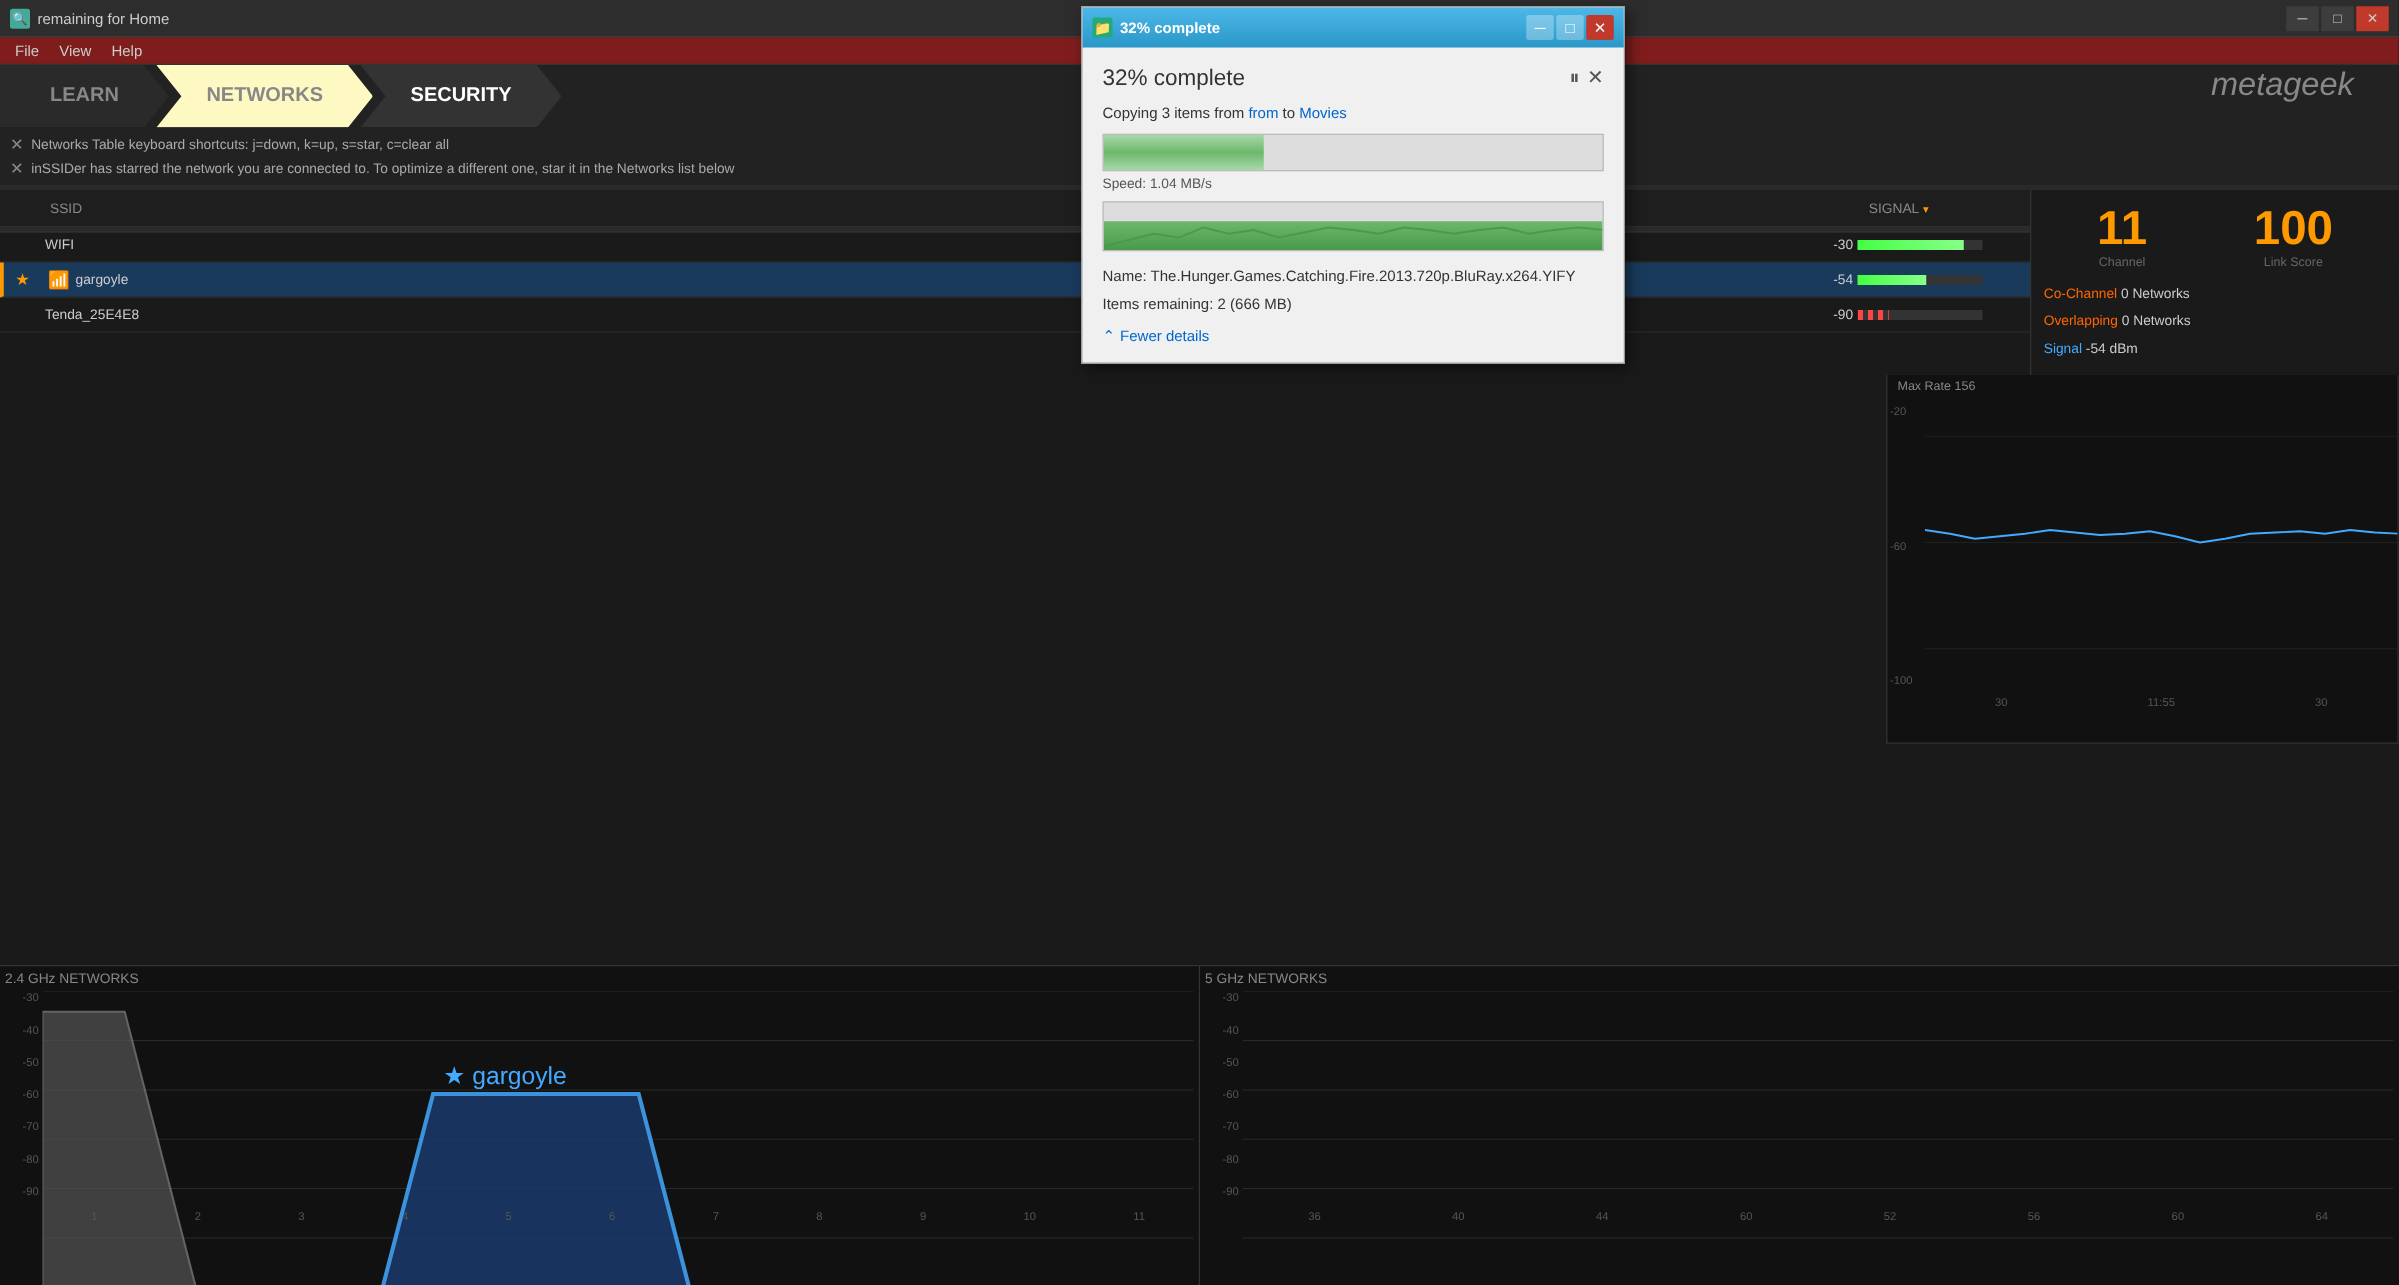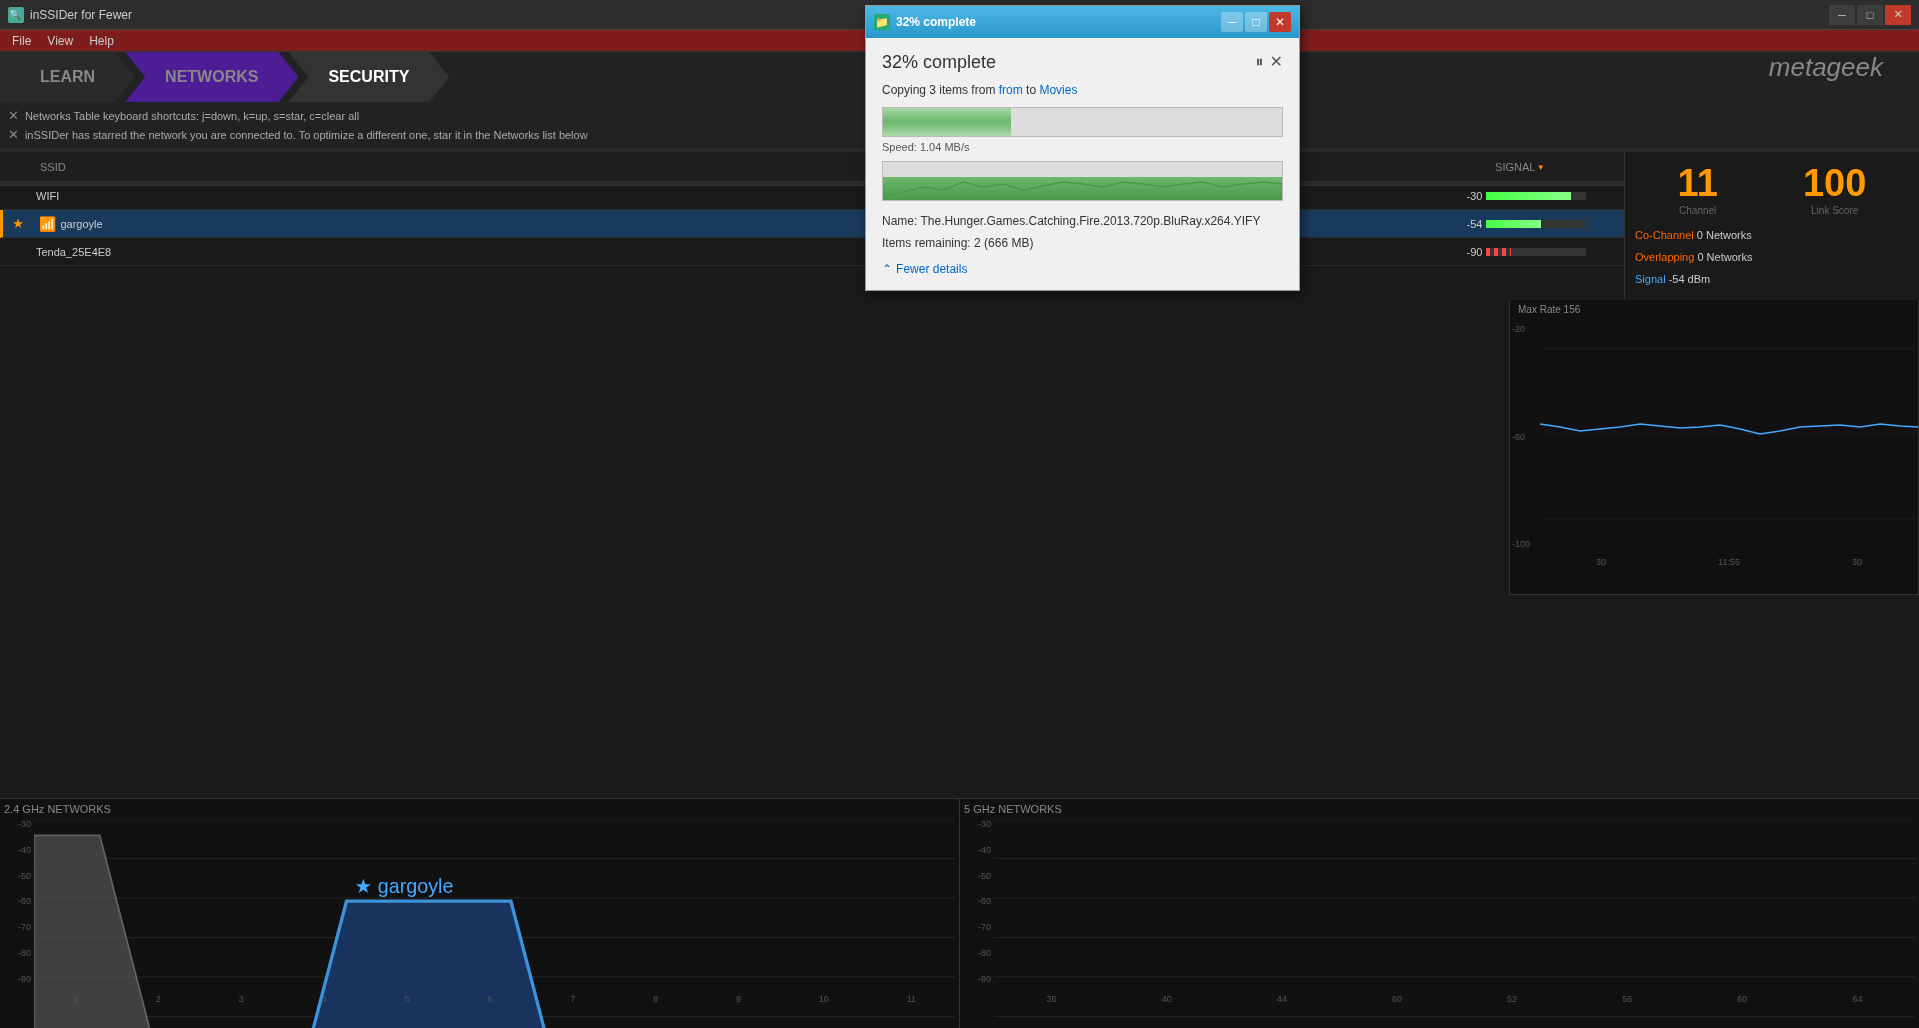--- a/index.html
+++ b/index.html
@@ -17,21 +17,21 @@
     
     .menu-bar { background: #7f1d1d; height: 22px; display: flex; align-items: center; padding: 0 4px; border-bottom: 1px solid #333; }
     .menu-item { padding: 0 8px; height: 22px; display: flex; align-items: center; color: #ccc; cursor: pointer; font-size: 12px; }
 
     
     .nav-tabs { display: flex; height: 50px; background: #222; }
     .nav-tab { display: flex; align-items: center; justify-content: center; padding: 0 40px; font-size: 16px; font-weight: bold; color: #888; cursor: pointer; position: relative; clip-path: polygon(0 0, calc(100% - 20px) 0, 100% 50%, calc(100% - 20px) 100%, 0 100%, 20px 50%); }
     .nav-tab:first-child { clip-path: polygon(0 0, calc(100% - 20px) 0, 100% 50%, calc(100% - 20px) 100%, 0 100%); }
     .nav-tab.active { background: #333; color: #fff; }
     .nav-tab-learn { background: #2a2a2a; margin-right: -10px; z-index: 1; }
-    .nav-tab-networks { background: #4c1d95; margin-right: -10px; z-index: 2; }
+    .nav-tab-networks { background: #fef9c3; margin-right: -10px; z-index: 2; }
     .nav-tab-security { background: #333; z-index: 3; color: #fff; margin-right: -10px; }
     .metageek-logo { margin-left: auto; color: #888; font-size: 26px; font-style: italic; padding-right: 36px; }
 
     
     .notifications { background: #222; padding: 4px 8px; }
     .notification { display: flex; align-items: center; gap: 6px; padding: 2px 0; color: #aaa; font-size: 11px; }
     .notif-x { color: #888; cursor: pointer; font-size: 13px; }
 
     
     .filters-row { background: #2a2a2a; height: 38px; display: flex; align-items: center; gap: 6px; padding: 0 8px; border-bottom: 1px solid #333; }
@@ -54,21 +54,21 @@
     .star-icon { color: #f90; font-size: 13px; }
     .wifi-icon { color: #4fc; font-size: 14px; }
     .signal-bar-container { width: 100px; height: 8px; background: #333; position: relative; }
     .signal-bar { height: 8px; }
     .signal-good { background: linear-gradient(90deg, #4f4, #8f8); }
     .signal-medium { background: linear-gradient(90deg, #4f4, #8f8); }
     .signal-bad { background: repeating-linear-gradient(90deg, #f44 0px, #f44 4px, transparent 4px, transparent 8px); }
     .graph-grid { stroke: #2a2a2a; stroke-width: 0.5; }
 
     
-    .bottom-charts { position: absolute; bottom: 0; left: 0; right: 0; height: 230px; display: flex; }
+    .bottom-charts { position: absolute; bottom: 0; left: 0; right: 0; height: 256px; display: flex; }
     .chart-panel { flex: 1; background: #111; border-top: 1px solid #333; padding: 4px; position: relative; }
     .chart-panel + .chart-panel { border-left: 1px solid #333; }
     .chart-title { color: #888; font-size: 11px; margin-bottom: 4px; }
     .chart-area { position: relative; width: 100%; height: 185px; }
     .chart-y-labels { position: absolute; left: 0; top: 0; bottom: 20px; display: flex; flex-direction: column; justify-content: space-between; color: #555; font-size: 9px; width: 30px; text-align: right; padding-right: 3px; }
     .chart-svg { position: absolute; left: 30px; right: 0; top: 0; bottom: 20px; }
     .chart-x-labels { position: absolute; left: 30px; right: 0; bottom: 0; display: flex; justify-content: space-around; color: #555; font-size: 9px; }
 
     
     .dialog { position: fixed; top: 5px; left: 865px; width: 435px; background: #f0f0f0; border: 1px solid #999; box-shadow: 3px 3px 10px rgba(0,0,0,0.5); z-index: 1000; }
@@ -94,21 +94,21 @@
     
     .sig-vis { display: flex; align-items: center; gap: 3px; }
     .sig-num { color: #ccc; min-width: 30px; text-align: right; }
   </style>
 </head>
 <body>
 
 <div class="title-bar">
   <div class="title-bar-left">
     <div class="title-bar-icon">🔍</div>
-    <span class="title-bar-text">inSSIDer for Fewer</span>
+    <span class="title-bar-text">remaining for Home</span>
   </div>
   <div class="title-bar-controls">
     <button class="tb-btn">─</button>
     <button class="tb-btn">□</button>
     <button class="tb-btn close">✕</button>
   </div>
 </div>
 
 <div class="menu-bar">
   <div class="menu-item">File</div>

